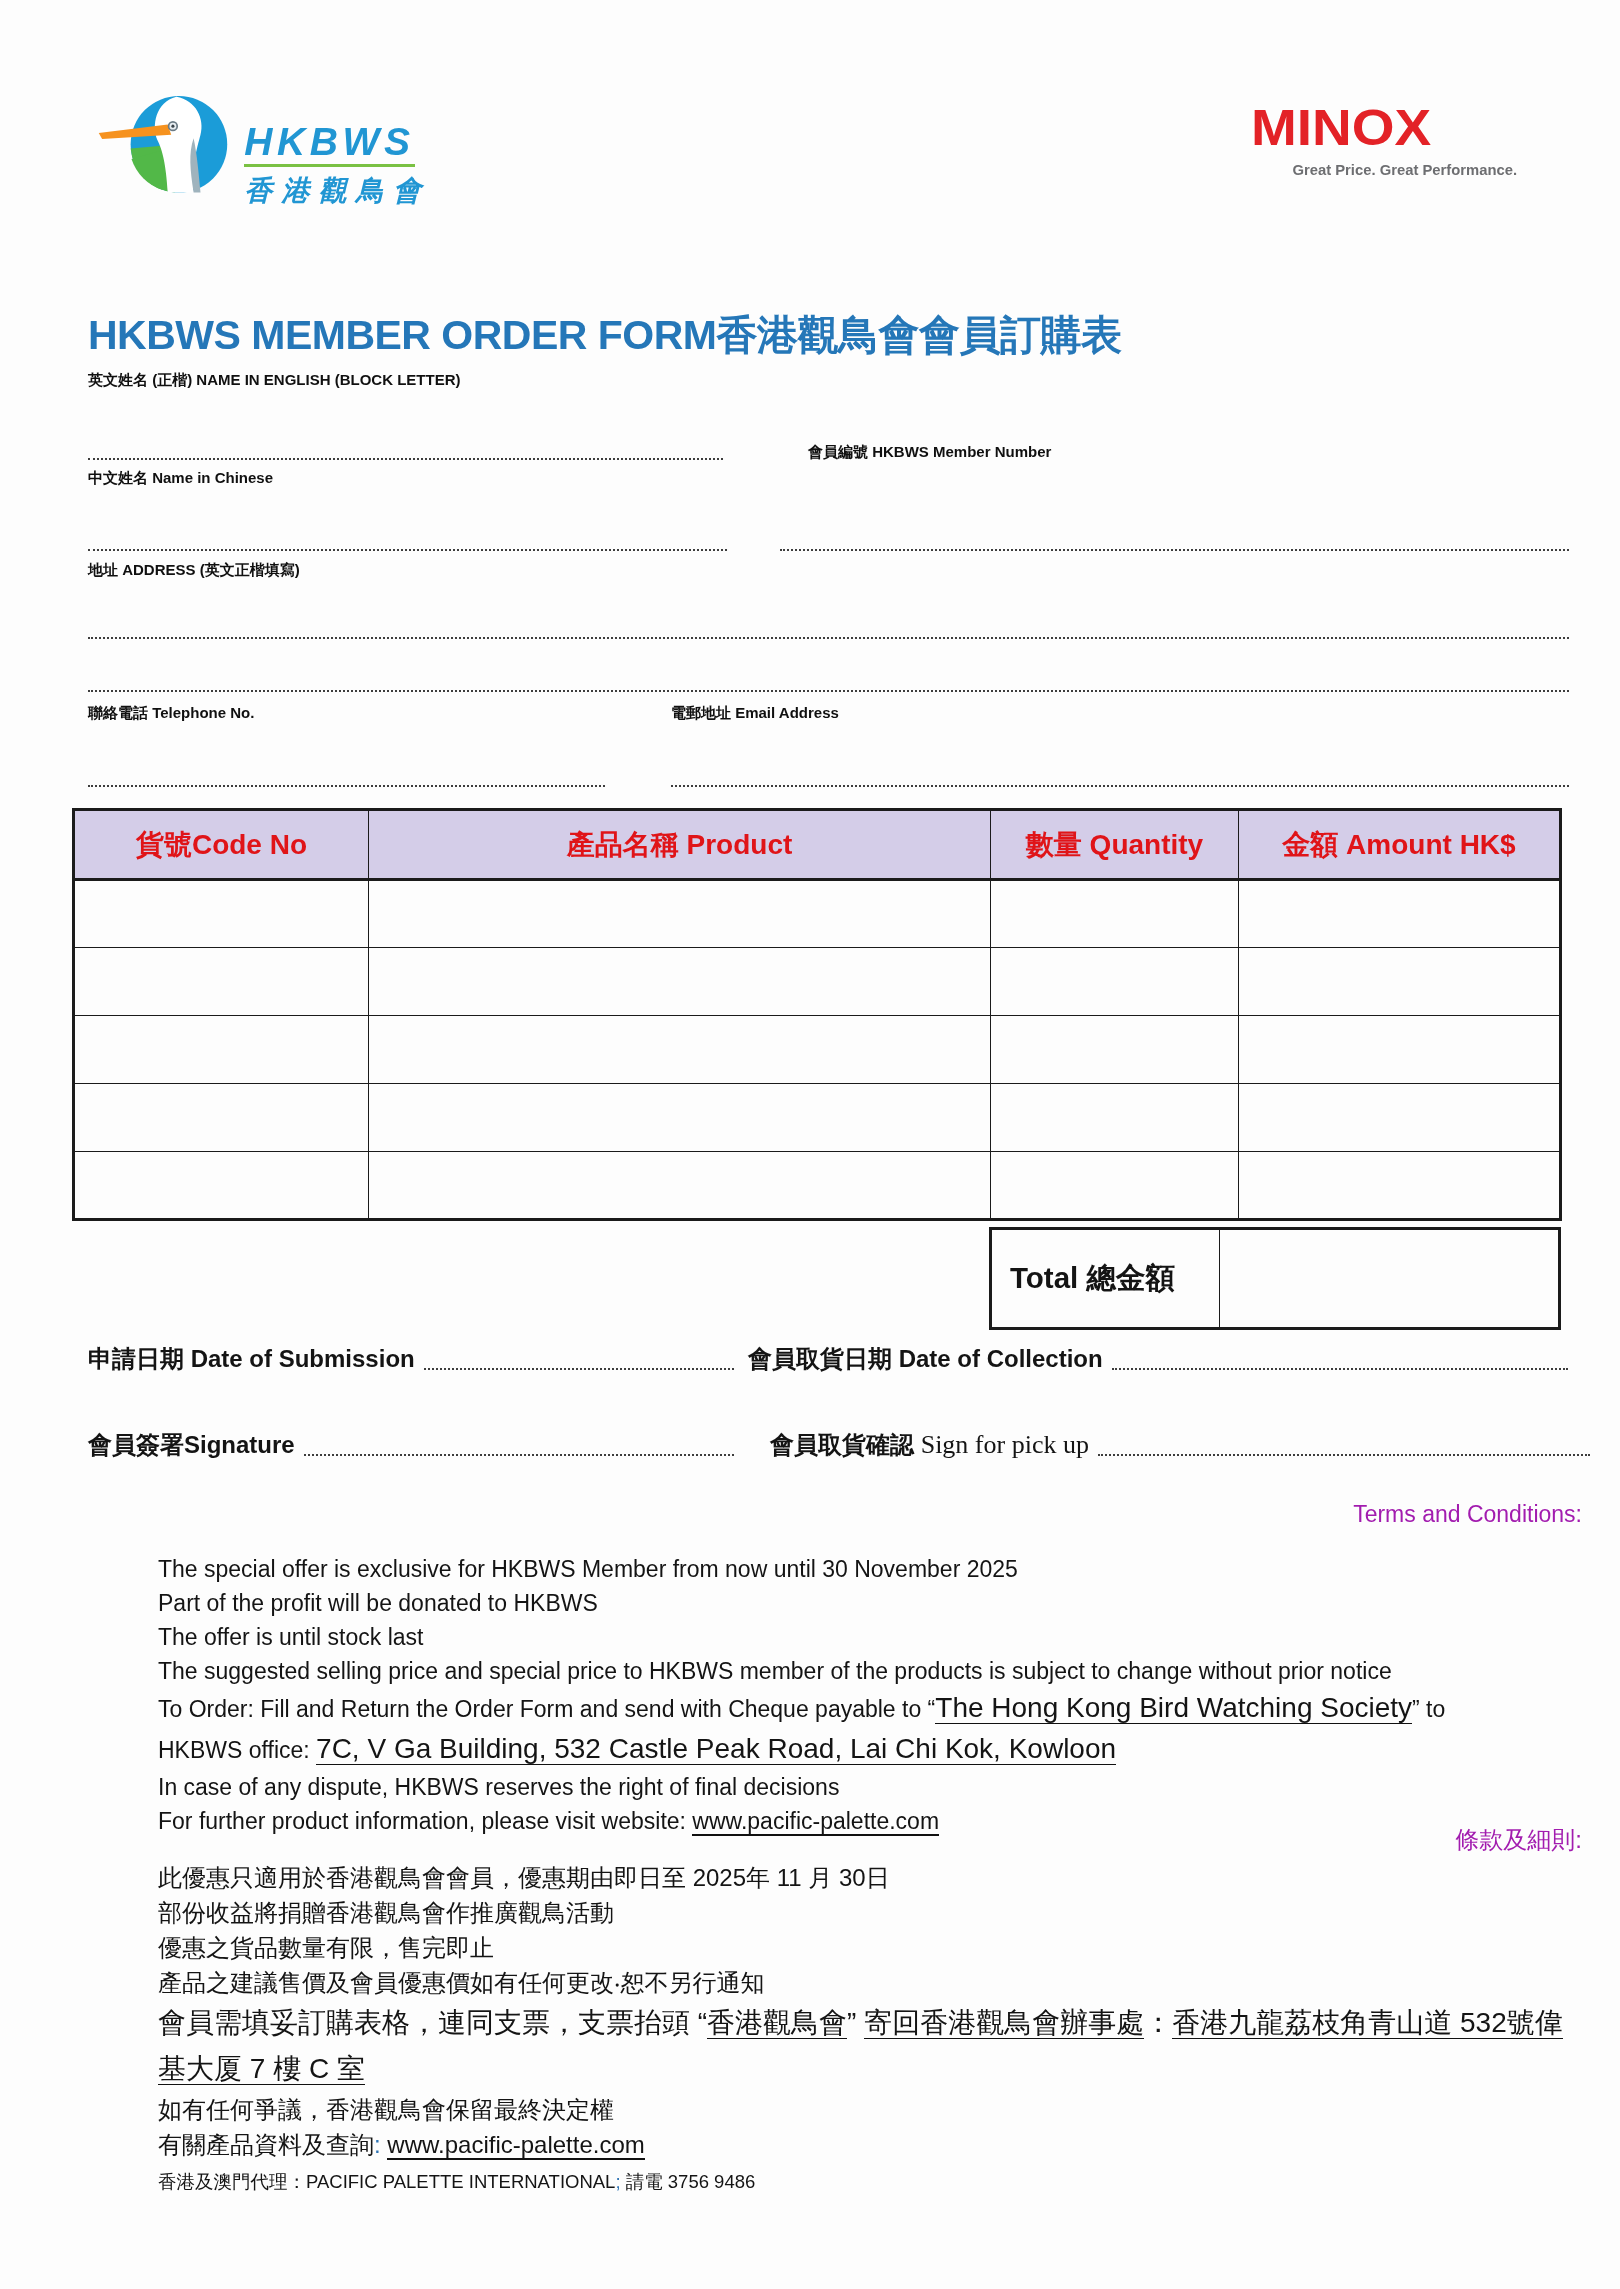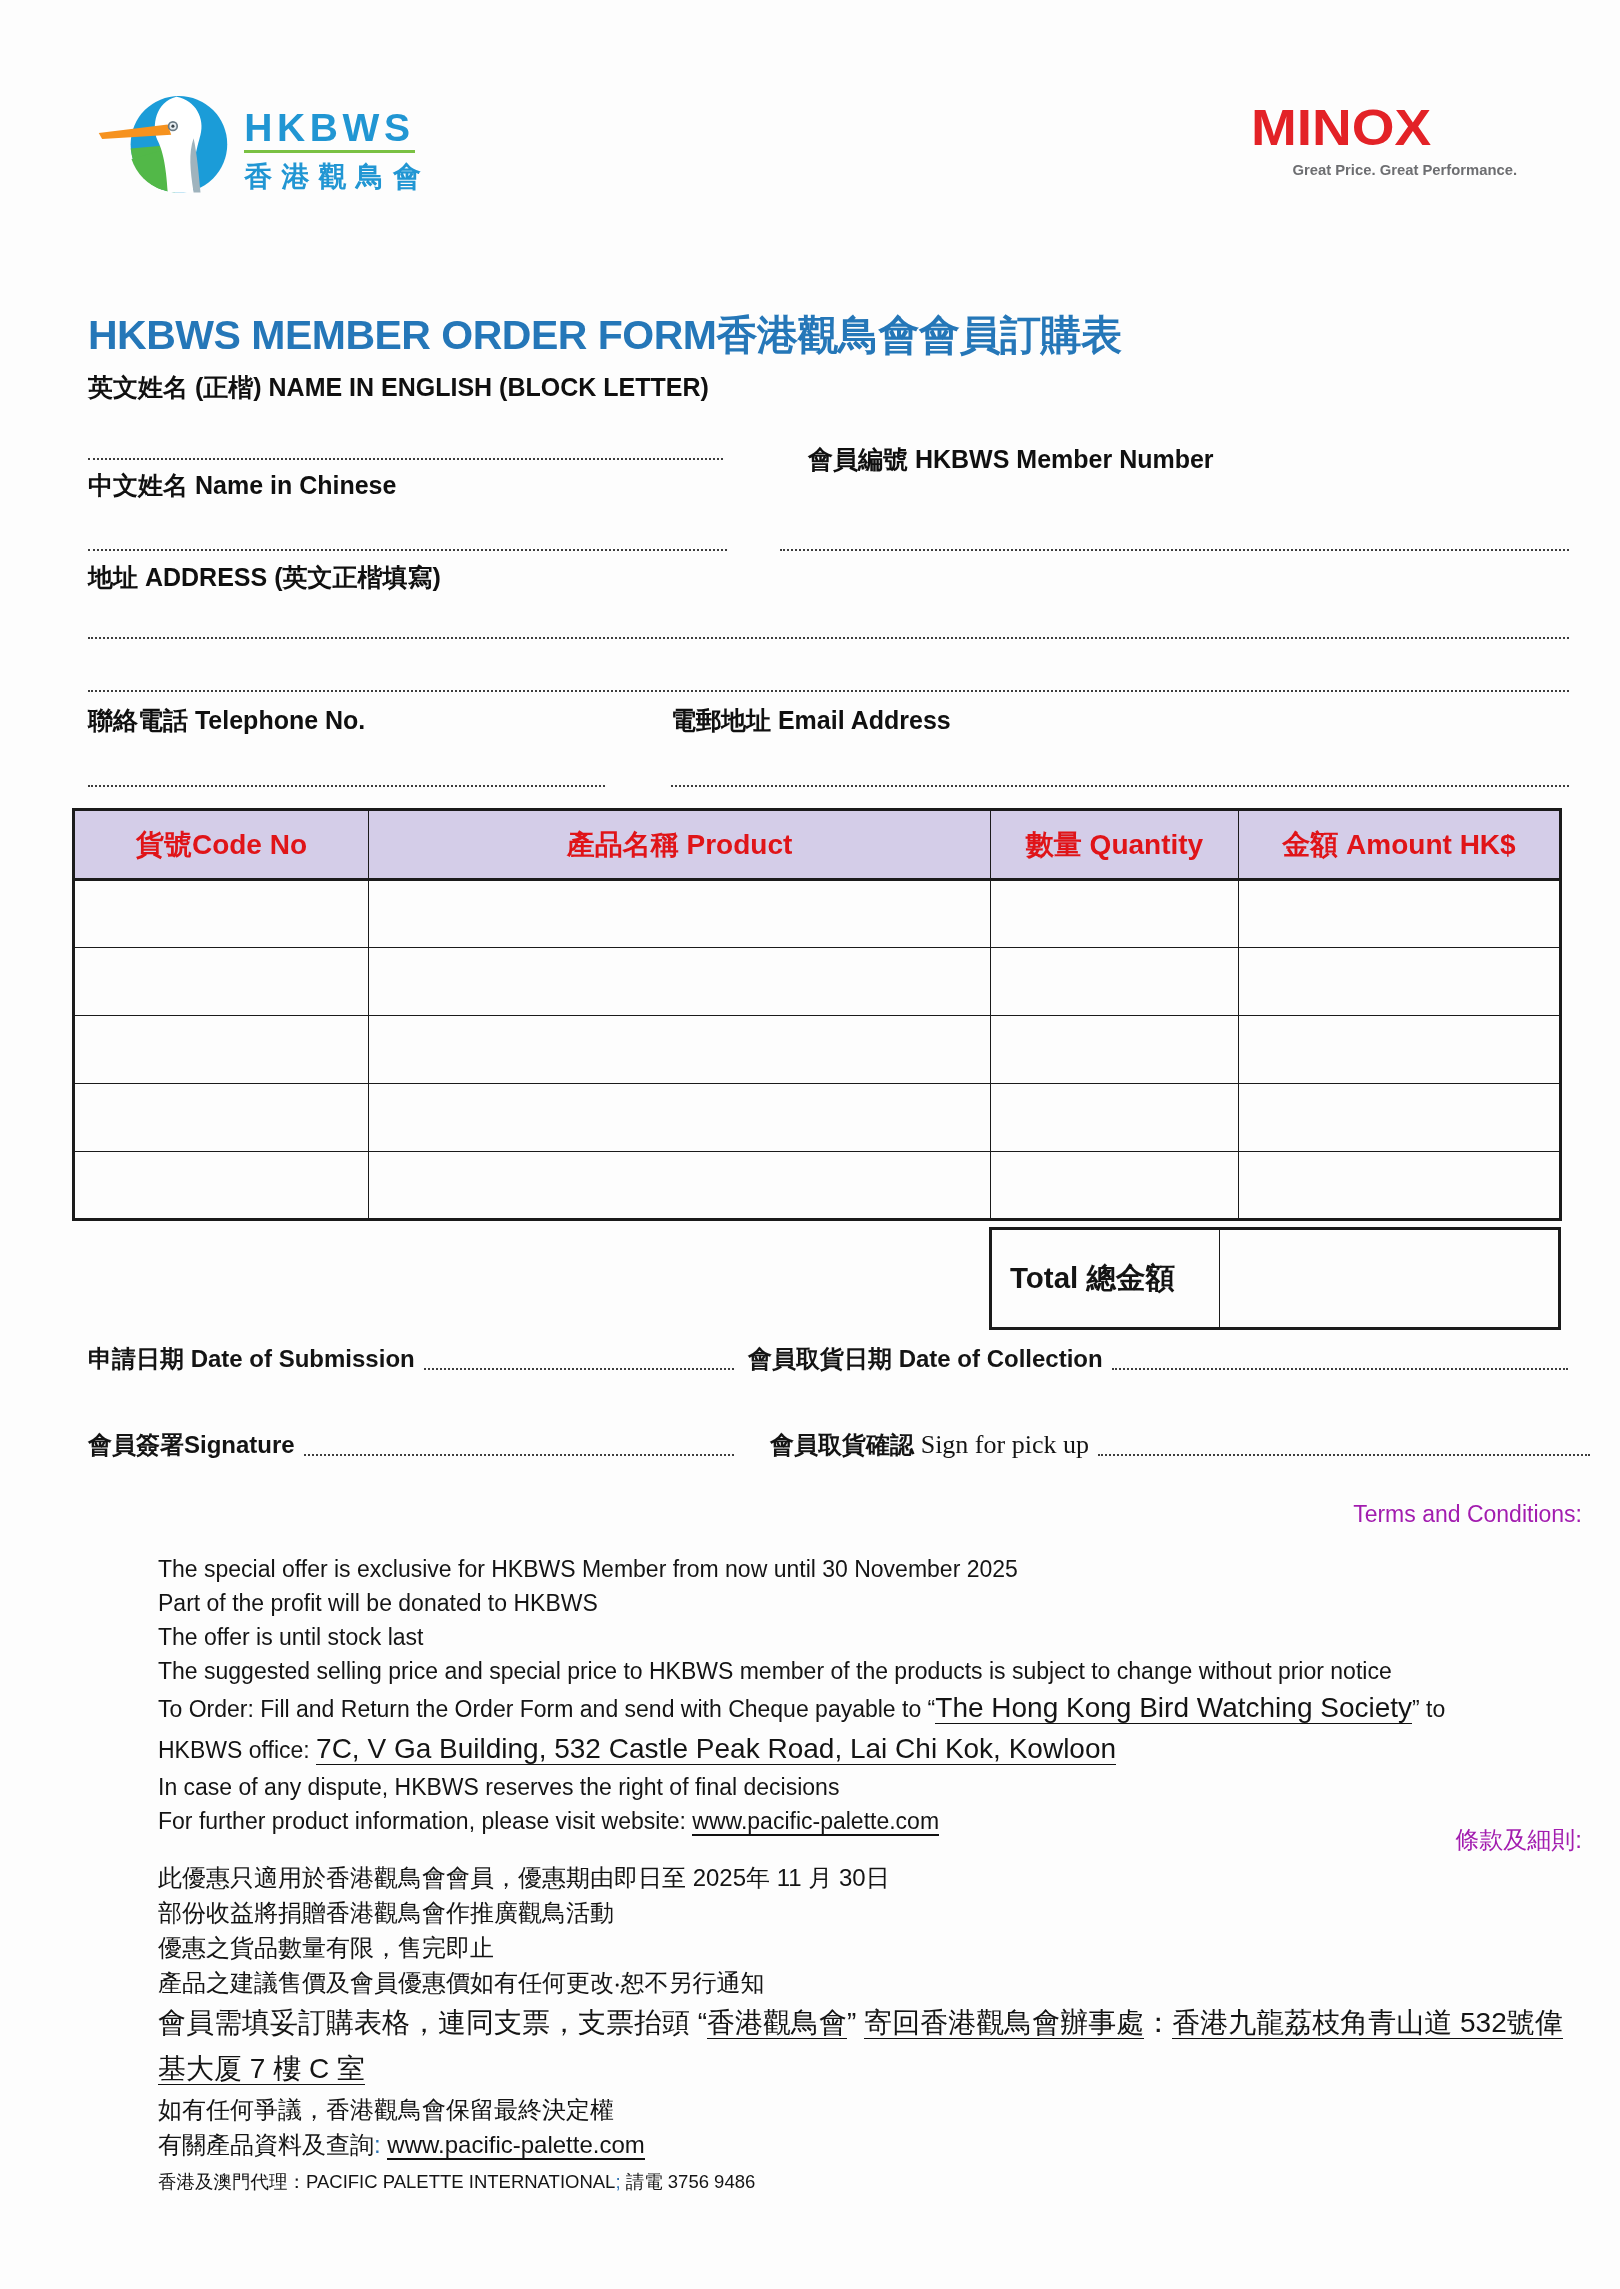--- a/index.html
+++ b/index.html
@@ -2,31 +2,31 @@
 <html style="font-size:14.8px"><head>
 <meta charset="utf-8">
 <style>
   * { margin:0; padding:0; box-sizing:border-box; }
   html,body { background:#ffffff; }
   body { font-family:"Liberation Sans", sans-serif; color:#141414; }
   #page { position:relative; width:1621px; height:2290px; background:#fdfdfd; overflow:hidden; }
 
   
   .hkbws-logo { position:absolute; left:97px; top:88px; display:flex; align-items:flex-start; }
-  .hkbws-text { margin-left:9.2px; margin-top:20px; }
+  .hkbws-text { margin-left:9.2px; margin-top:34px;font-style:italic; }
   .hkbws-acronym { display:inline-block; font-size:39px; font-weight:bold; color:#2196d3;
                    letter-spacing:4.6px; border-bottom:3.7px solid #7ac143; padding-bottom:2.8px; line-height:1; }
   .hkbws-cn { font-size:28px; color:#2196d3; letter-spacing:9.2px; margin-top:5.5px; font-weight:bold; }
   .minox-logo { position:absolute; left:1251px; top:103px; width:266px; }
   .minox-name { font-size:55px; font-weight:bold; color:#e32227; line-height:1; letter-spacing:0; transform:scaleY(.92); transform-origin:top left; }
   .minox-tagline { font-size:14.8px; font-weight:bold; color:#6d6e71; text-align:right; margin-top:3.7px; }
 
   
   .form-title { position:absolute; left:88px; top:308px; font-size:41px; font-weight:bold; color:#2577b8; letter-spacing:-0.5px; }
-  .lbl { position:absolute; font-size:25px; font-weight:bold; color:#101010; white-space:nowrap; }
+  .lbl { position:absolute; font-size:15px; font-weight:bold; color:#101010; white-space:nowrap; }
   .dots { position:absolute; height:0; border-bottom:2.8px dotted #3d3d3d; }
 
   
   .order-table { position:absolute; left:72px; top:808px; width:1488px; border-collapse:collapse; table-layout:fixed;border-radius:28px; }
   .order-table th, .order-table td { border:1.8px solid #1b1b1b; }
   .order-table { border:3.7px solid #1b1b1b; }
   .order-table th { height:70px; background:#d4cde8; color:#e01418; font-size:28px; font-weight:bold;
                     text-align:center; border-bottom:3.7px solid #1b1b1b; }
   .order-table td { height:68px; background:#fdfdfd; }
 

